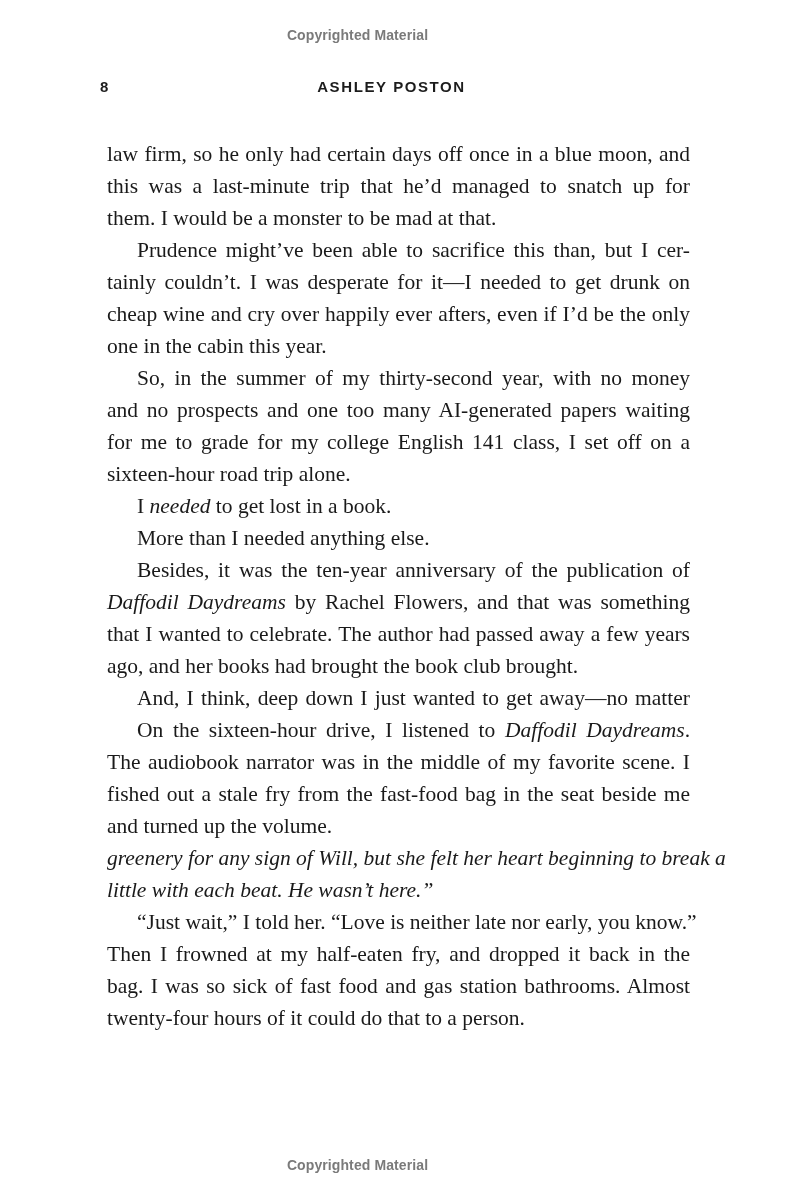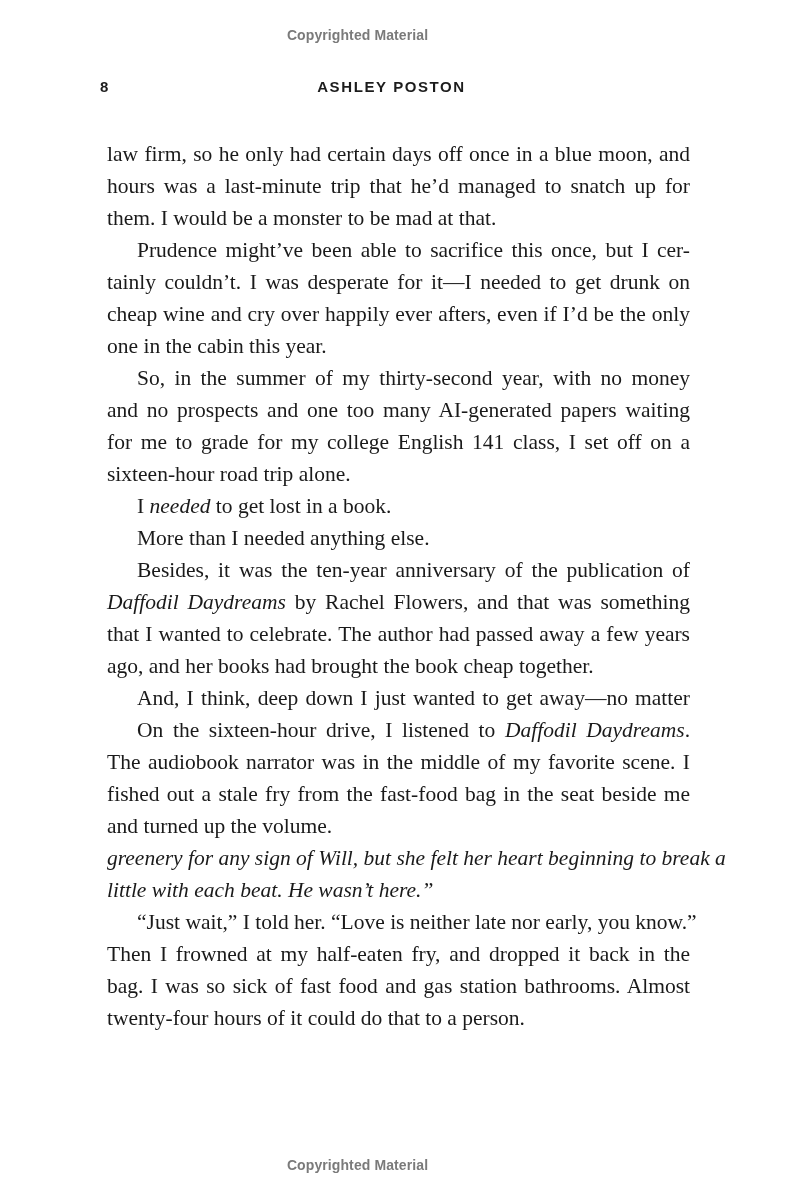--- a/index.html
+++ b/index.html
@@ -36,36 +36,36 @@
 
 <div class="watermark wm-top">Copyrighted Material</div>
 
 <div class="running-head">
   <span class="page-number">8</span>
   <span class="author-name">ASHLEY POSTON</span>
 </div>
 
 <div class="body-text" id="body-text">
     <div class="line"><span>law firm, so he only had certain days off once in a blue moon, and</span></div>
-    <div class="line"><span>hours was a last-minute trip that he’d managed to snatch up for</span></div>
+    <div class="line"><span>this was a last-minute trip that he’d managed to snatch up for</span></div>
     <div class="line last"><span>them. I would be a monster to be mad at that.</span></div>
-    <div class="line indent full"><span>Prudence might’ve been able to sacrifice this once, but I cer-</span></div>
+    <div class="line indent full"><span>Prudence might’ve been able to sacrifice this than, but I cer-</span></div>
     <div class="line"><span>tainly couldn’t. I was desperate for it—I needed to get drunk on</span></div>
     <div class="line"><span>cheap wine and cry over happily ever afters, even if I’d be the only</span></div>
     <div class="line last"><span>one in the cabin this year.</span></div>
     <div class="line indent full"><span>So, in the summer of my thirty-second year, with no money</span></div>
     <div class="line"><span>and no prospects and one too many AI-generated papers waiting</span></div>
     <div class="line"><span>for me to grade for my college English 141 class, I set off on a</span></div>
     <div class="line last"><span>sixteen-hour road trip alone.</span></div>
     <div class="line indent full last"><span>I </span><em>needed</em><span> to get lost in a book.</span></div>
     <div class="line indent full last"><span>More than I needed anything else.</span></div>
     <div class="line indent full"><span>Besides, it was the ten-year anniversary of the publication of</span></div>
     <div class="line"><em>Daffodil Daydreams</em><span> by Rachel Flowers, and that was something</span></div>
     <div class="line"><span>that I wanted to celebrate. The author had passed away a few years</span></div>
-    <div class="line last"><span>ago, and her books had brought the book cheap together.</span></div>
+    <div class="line last"><span>ago, and her books had brought the book club brought.</span></div>
     <div class="line indent full"><span>And, I think, deep down I just wanted to get away—no matter</span></div>
     <div class="line indent full"><span>On the sixteen-hour drive, I listened to </span><em>Daffodil Daydreams</em><span>.</span></div>
     <div class="line"><span>The audiobook narrator was in the middle of my favorite scene. I</span></div>
     <div class="line"><span>fished out a stale fry from the fast-food bag in the seat beside me</span></div>
     <div class="line last"><span>and turned up the volume.</span></div>
     <div class="line"><em>greenery for any sign of Will, but she felt her heart beginning to break a</em></div>
     <div class="line last"><em>little with each beat. He wasn’t here.”</em></div>
     <div class="line indent full"><span>“Just wait,” I told her. “Love is neither late nor early, you know.”</span></div>
     <div class="line"><span>Then I frowned at my half-eaten fry, and dropped it back in the</span></div>
     <div class="line"><span>bag. I was so sick of fast food and gas station bathrooms. Almost</span></div>

